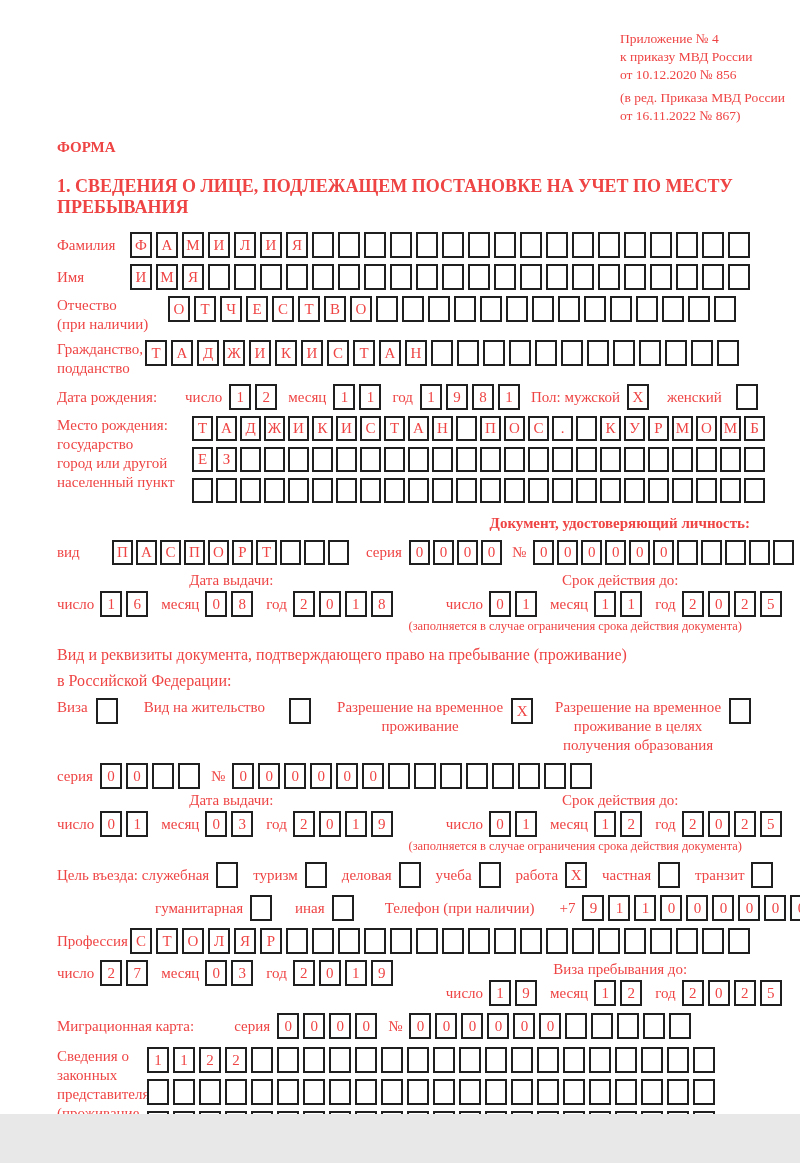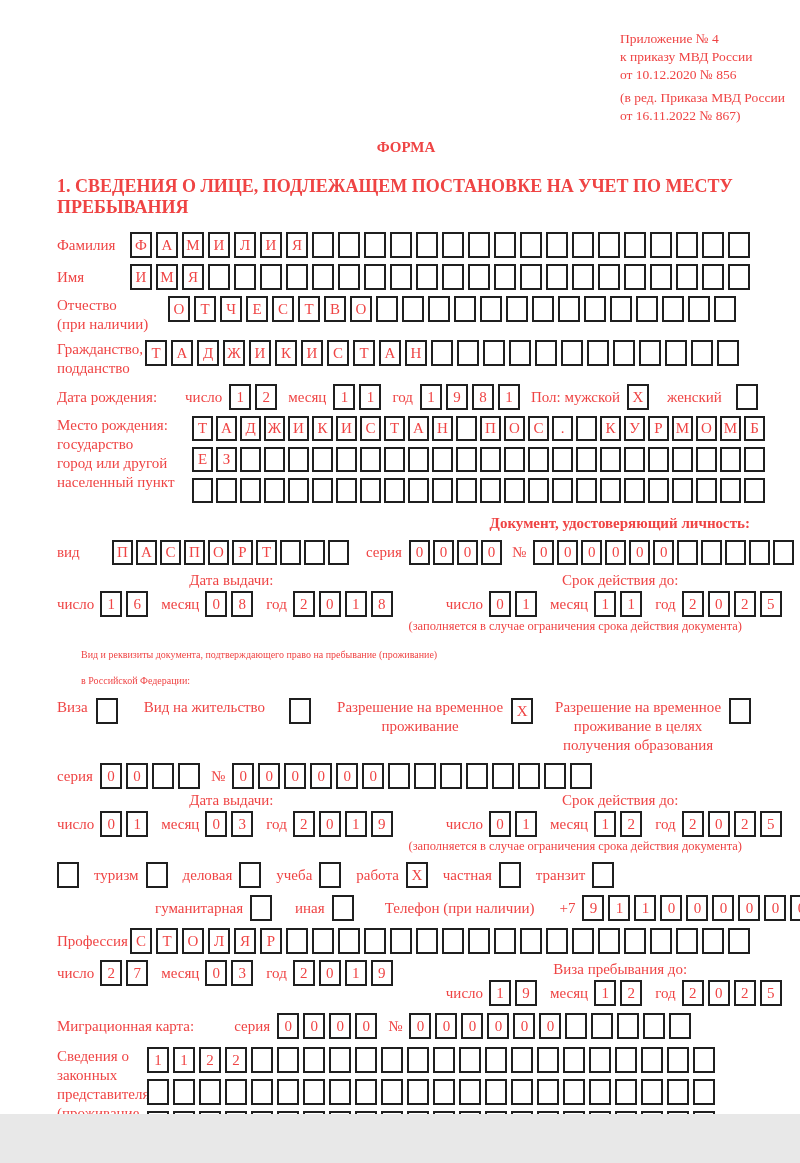--- a/index.html
+++ b/index.html
@@ -3,21 +3,21 @@
 <meta charset="utf-8">
 <style>
   html,body { margin:0; padding:0; background:#e8e8e8; }
   .page {
     width:800px; height:1114px; margin:0 auto; background:#ffffff;
     box-sizing:border-box; padding:30px 10px 16px 57px; overflow:hidden;
     font-family:"Liberation Serif", serif; color:#ef4444; position:relative;
   }
   .hdr { margin-left:563px; font-size:13.5px; line-height:18px; }
   .hdr .gap { margin-top:5px; }
-  .forma { margin-top:14px; margin-right:35px; text-align:center; font-weight:bold; font-size:15px; }
+  .forma { margin-top:14px; margin-right:35px; text-align:left; font-weight:bold; font-size:15px; }
   .title { text-align:center; font-weight:bold; font-size:16px; line-height:23px; margin-top:12px; }
   .blank { display:inline-block; width:58px; border-bottom:2px solid #1b1b1b; height:14px; margin-left:8px; }
   .sec1 { font-weight:bold; font-size:18px; margin-top:20px; margin-bottom:14px; }
   .frow { display:flex; align-items:flex-start; margin-bottom:6px; }
   .lbl { font-size:15px; line-height:26px; flex:none; }
   .lbl2 { font-size:15px; line-height:19px; flex:none; }
   .cells { display:inline-flex; flex:none; }
   .cell {
     width:22px; height:26px; box-sizing:border-box; border:2px solid #1f1f1f;
     margin-right:4px; display:inline-flex; align-items:center; justify-content:center;
@@ -33,21 +33,21 @@
   .inline-gap { width:14px; flex:none; }
   .sm-gap { width:7px; flex:none; }
   .boxrows > .cells { display:flex; margin-bottom:6px; }
   .dochead { text-align:right; font-weight:bold; font-size:15px; margin:2px 40px 7px 0; }
   .dategroup { }
   .datehead { text-align:center; font-size:15px; line-height:18px; margin-bottom:2px; }
   .dateline { display:flex; align-items:center; }
   .dateline .lbl { line-height:26px; margin-right:6px; }
   .dateline .cells { margin-right:9px; }
   .note { text-align:right; font-size:12.5px; margin:2px 48px 8px 0; }
-  .restitle { font-size:10px; line-height:26px;margin-left:24px; }
+  .restitle { font-size:16px; line-height:26px; }
   .visarow { margin-top:4px; margin-bottom:8px; align-items:flex-start; }
   .optlabel { font-size:15px; line-height:19px; text-align:center; flex:none; }
   .cb { margin-left:8px; }
   .purline { align-items:center; margin-bottom:7px; }
   .purline .lbl { margin-right:7px; }
   .purline .cells { margin-right:11px; }
   .mt4 { margin-top:4px; }
 </style>
 </head>
 <body>
@@ -512,20 +512,21 @@
             <span class="cell">0</span>
             <span class="cell">2</span>
             <span class="cell">5</span>
           </span>
       </div>
     </div>
   </div>
   <div class="note">(заполняется в случае ограничения срока действия документа)</div>
 
   <div class="frow purline">
+    <span class="lbl">Цель въезда: служебная</span>
     <span class="cells">
         <span class="cell"></span>
       </span>
     <span class="lbl">туризм</span>
     <span class="cells">
         <span class="cell"></span>
       </span>
     <span class="lbl">деловая</span>
     <span class="cells">
         <span class="cell"></span>

